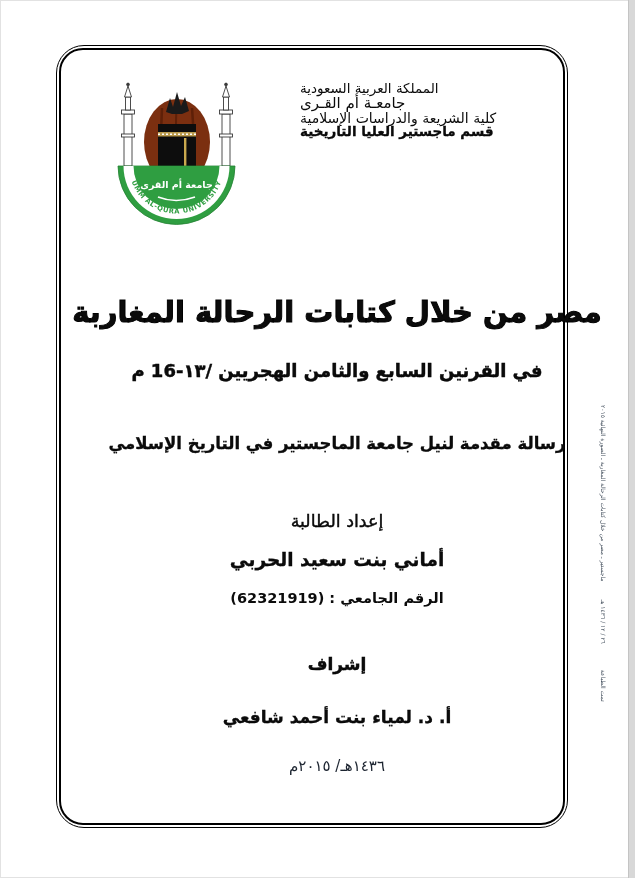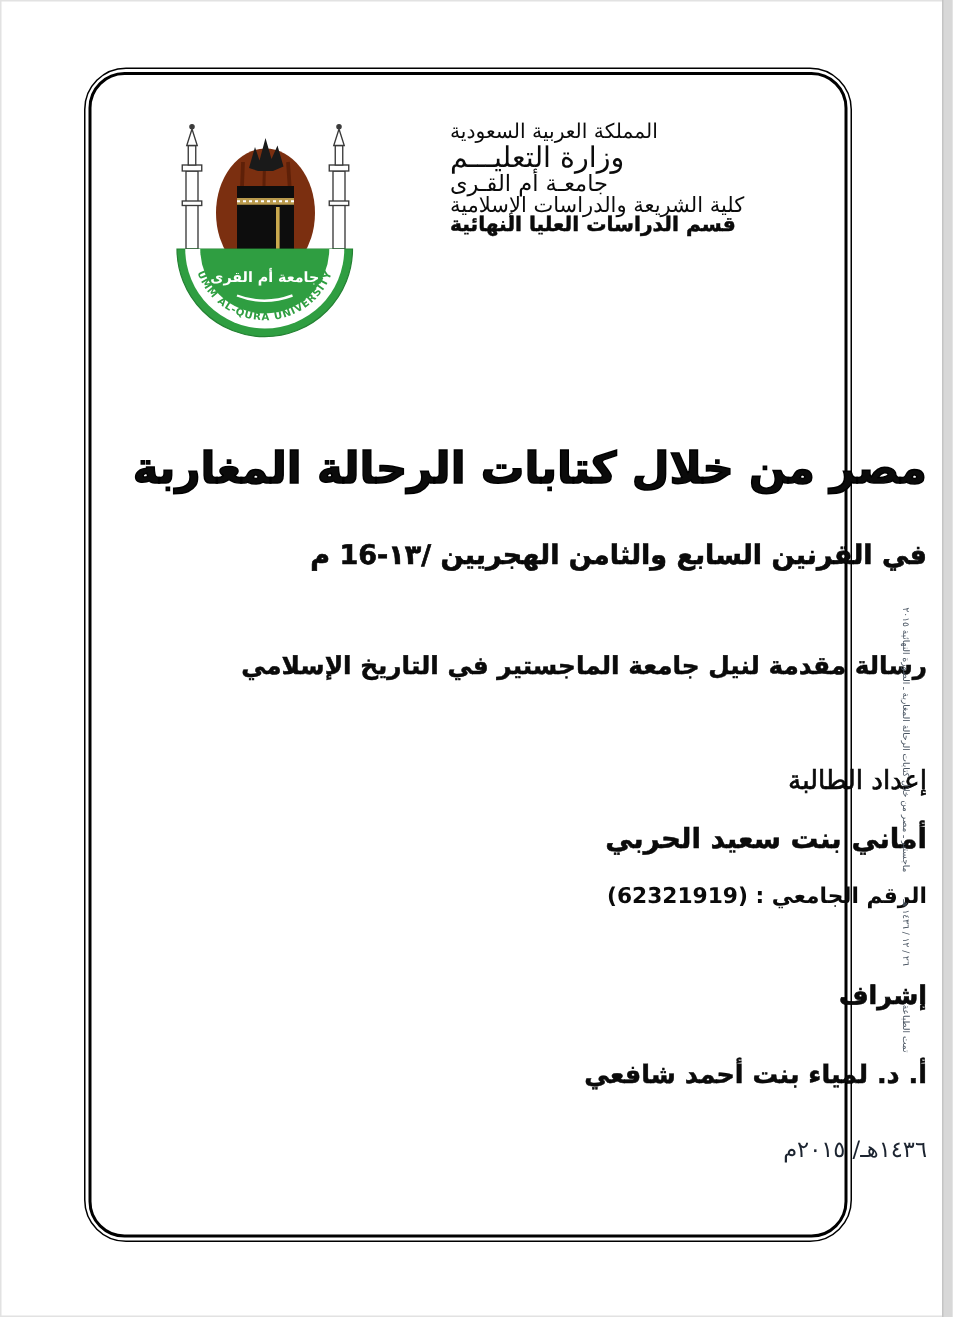--- a/index.html
+++ b/index.html
@@ -16,21 +16,21 @@
   .hdr{position:absolute;left:300px;top:82px;width:270px;text-align:left;line-height:1;}
   .hdr div{margin:0 auto;}
   .hdr-l1{font-size:13.5px;letter-spacing:.5px;margin-bottom:9px;}
   .hdr-l2{font-size:19px;margin-bottom:7px;}
   .hdr-l3{font-size:15px;margin-bottom:8px;}
   .hdr-l4{font-size:14px;margin-bottom:11px;}
   .hdr-l5{font-size:13.5px;font-weight:bold;-webkit-text-stroke:.3px #000;}
   
   .logo{position:absolute;left:96px;top:80px;width:162px;height:150px;}
   
-  .cline{position:absolute;left:56px;width:562px;text-align:right;}
+  .cline{position:absolute;left:56px;width:562px;text-align:center;}
   .title{top:295px;font-size:29px;font-weight:bold;-webkit-text-stroke:1px #000;letter-spacing:0;}
   .subtitle{top:360px;font-size:18px;font-weight:bold;-webkit-text-stroke:.4px #000;}
   .thesis{top:434px;font-size:16.5px;font-weight:bold;-webkit-text-stroke:.3px #000;}
   .prep{top:511px;font-size:17.5px;font-weight:normal;-webkit-text-stroke:.4px #000;}
   .student{top:549px;font-size:18.5px;font-weight:bold;-webkit-text-stroke:.3px #000;}
   .univid{top:590px;font-size:14.5px;font-weight:bold;}
   .superv{top:654px;font-size:17px;font-weight:bold;-webkit-text-stroke:.4px #000;}
   .supname{top:707px;font-size:17px;font-weight:bold;-webkit-text-stroke:.3px #000;}
   .dateline{top:757px;font-size:15px;font-weight:normal;color:#1c2430;}
   
@@ -97,24 +97,23 @@
           <textPath href="#ringPath" startOffset="50%">UMM AL-QURA UNIVERSITY</textPath>
         </text>
         <text x="80.5" y="108" font-size="9.5" font-weight="bold" fill="#ffffff" text-anchor="middle" font-family="DejaVu Sans, sans-serif">جامعة أم القرى</text>
         <path d="M 62 117 Q 80 124 99 117" stroke="#ffffff" stroke-width="1.6" fill="none"></path>
       </g>
     </svg>
   </div>
 
   <div class="hdr">
     <div class="hdr-l1">المملكة العربية السعودية</div>
-    <div class="hdr-l2">وزارة التعليـــم</div>
     <div class="hdr-l3">جامعـة أم القـرى</div>
     <div class="hdr-l4">كلية الشريعة والدراسات الإسلامية</div>
-    <div class="hdr-l5">قسم الدراسات العليا النهائية</div>
+    <div class="hdr-l5">قسم ماجستير العليا التاريخية</div>
   </div>
 
   <div class="cline title">مصر من خلال كتابات الرحالة المغاربة</div>
   <div class="cline subtitle">في القرنين السابع والثامن الهجريين /١٣-16 م</div>
   <div class="cline thesis">رسالة مقدمة لنيل جامعة الماجستير في التاريخ الإسلامي</div>
 
   <div class="cline prep">إعداد الطالبة</div>
   <div class="cline student">أماني بنت سعيد الحربي</div>
   <div class="cline univid">الرقم الجامعي : (62321919)</div>
 

